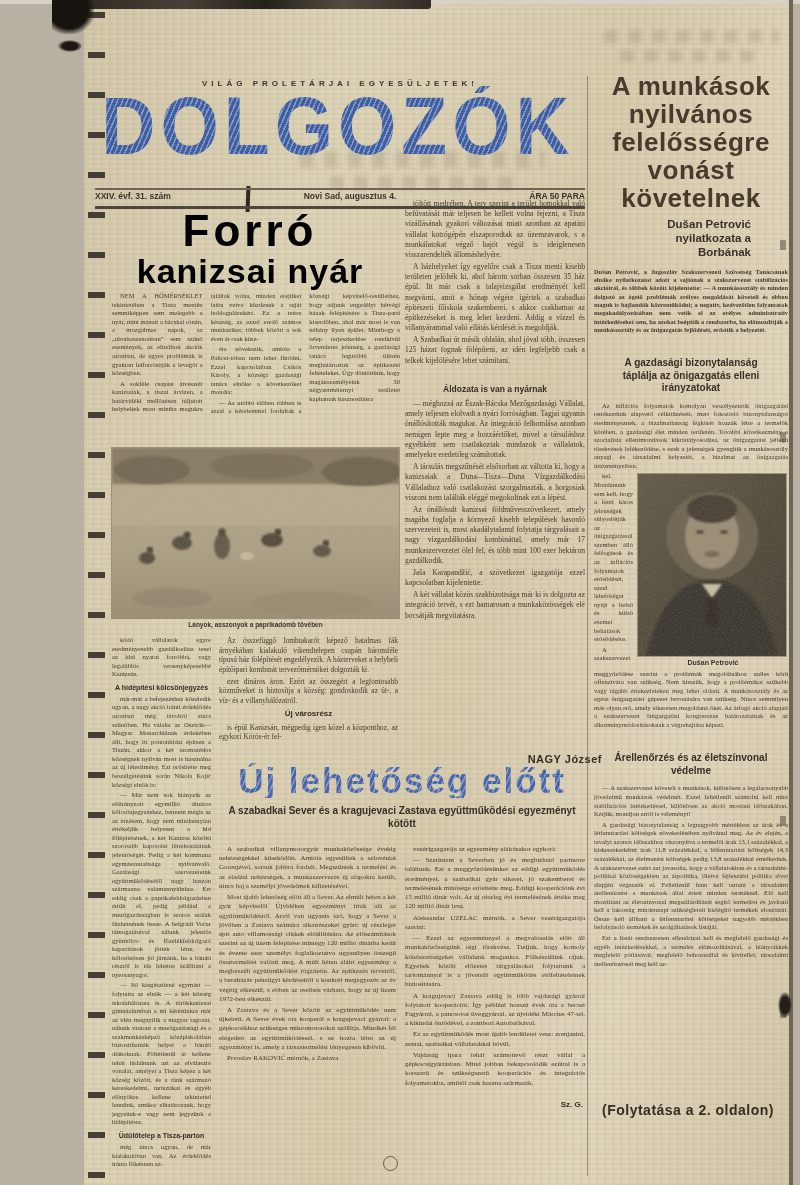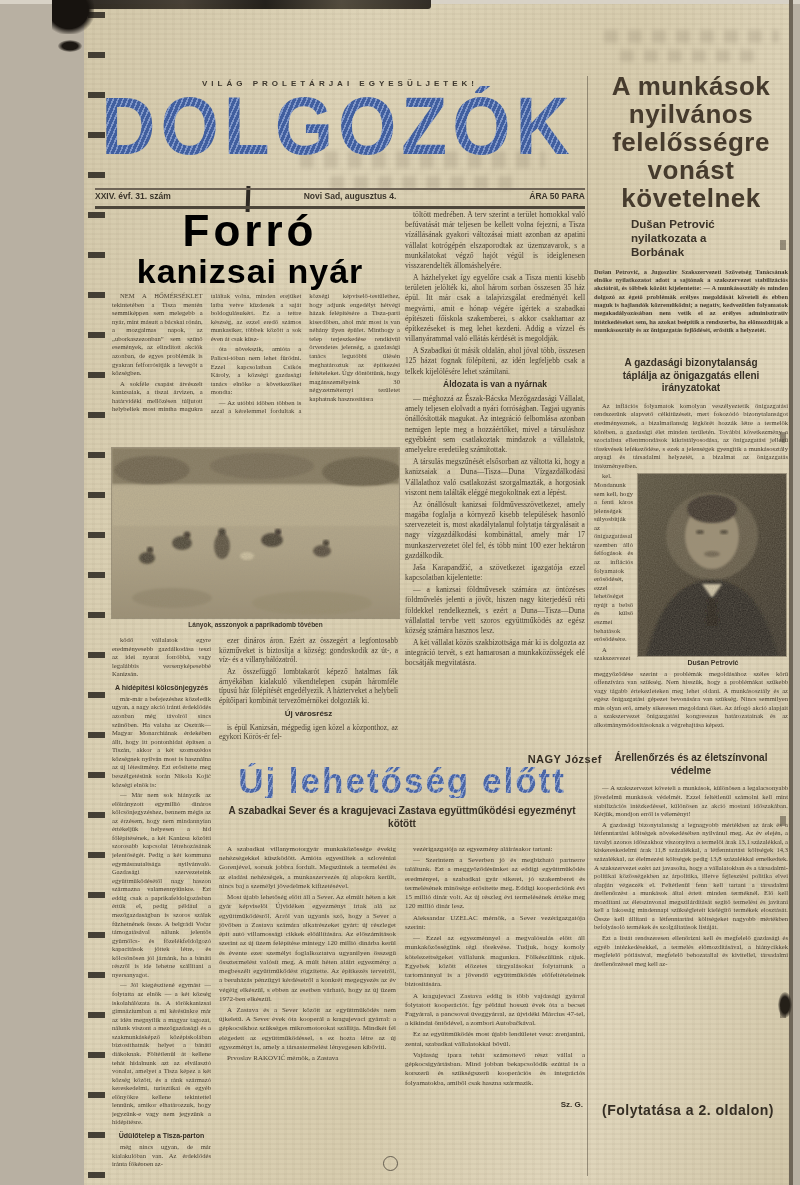--- a/index.html
+++ b/index.html
@@ -63,44 +63,44 @@
     font-size:6.6px;line-height:1.3;column-count:3;column-gap:8px;}
   .field-photo{left:112px;top:448px;width:287px;height:170px;outline:1px solid rgba(70,60,45,.4);}
   .photo-caption{left:112px;top:621px;width:287px;text-align:center;
     font-family:"Liberation Sans",sans-serif;font-weight:bold;font-size:6.5px;color:#3c352a;}
   .narrow-col{left:112px;top:636px;width:99px;height:530px;overflow:hidden;
     font-size:6.6px;line-height:1.3;}
   .narrow-col .subhead{font-size:7px;}
   .mid-col{left:219px;top:636px;width:179px;height:124px;overflow:hidden;
     font-size:7.4px;line-height:1.3;}
   .mid-col .subhead{font-size:8px;}
-  .rwide-col{left:405px;top:210px;width:180px;height:556px;overflow:hidden;
+  .rwide-col{left:405px;top:199px;width:180px;height:556px;overflow:hidden;
     font-size:7.6px;line-height:1.34;}
-  .rwide-col .subhead{font-size:8.5px;margin:2px 0 4px;}
+  .rwide-col .subhead{font-size:8.5px;margin:18px 0 4px;}
   .nagy-byline{left:490px;top:753px;width:112px;font-size:11px;letter-spacing:.5px;}
   
   .uj-headline{left:219px;top:763px;width:366px;text-align:center;
     font-family:"Liberation Sans",sans-serif;font-weight:bold;font-size:35px;line-height:1;
     letter-spacing:2px;
     background:repeating-linear-gradient(115deg,#4a66a6 0 3px,#8298c9 3px 4.5px);
     -webkit-background-clip:text;background-clip:text;color:transparent;}
   .uj-subhead{left:219px;top:805px;width:366px;text-align:center;
     font-family:"Liberation Sans",sans-serif;font-weight:bold;font-size:10px;
     line-height:1.25;color:#373026;}
   .uj-col1{left:219px;top:845px;width:177px;height:318px;overflow:hidden;
     font-size:7px;line-height:1.32;}
   .uj-col2{left:405px;top:845px;width:180px;height:318px;overflow:hidden;
     font-size:7px;line-height:1.32;}
   .szg-byline{left:495px;top:1100px;width:88px;font-size:8px;}
   
   .mcol{left:594px;top:72px;width:194px;height:1026px;overflow:hidden;}
   .mcol-headline{font-family:Liberation Sans, sans-serif;font-weight:bold;font-size:26px;
     line-height:1.08;text-align:center;color:#463b2d;letter-spacing:.5px;}
   .mcol-subhead{font-family:"Liberation Sans",sans-serif;font-weight:bold;font-size:11.5px;
-    line-height:1.2;text-align:left;color:#3a3228;margin:6px auto 8px;width:120px;}
+    line-height:1.2;text-align:right;color:#3a3228;margin:6px auto 8px;width:120px;}
   .mcol-intro{font-size:6.4px;line-height:1.3;font-weight:bold;color:#463d30;
     text-align:justify;}
   .mcol-section-title{font-family:"Liberation Sans",sans-serif;font-weight:bold;font-size:10px;
     line-height:1.25;text-align:center;color:#373026;margin:23px auto 7px;width:160px;}
   .mcol-body{font-size:6.6px;line-height:1.3;}
   .float-photo{float:right;width:150px;margin:2px 0 2px 5px;}
   .petrovic-photo{width:148px;height:182px;outline:1px solid rgba(70,60,45,.4);display:block;}
   .petrovic-caption{text-align:center;font-family:"Liberation Sans",sans-serif;font-weight:bold;
     font-size:7px;color:#3c352a;margin-top:2px;}
   .continuation{left:602px;top:1102px;width:180px;font-family:"Liberation Sans",sans-serif;
@@ -195,55 +195,54 @@
       <p>már-már a befejezéshez közeledik ugyan, a nagy akció iránti érdeklődés azonban még távolról sincs szűnőben. Ha valaha az Osztrák—Magyar Monarchiának érdekében állt, hogy itt pontonhidat építsen a Tiszán, akkor a két szomszédos községnek nyilván most is használna az új létesítmény. Ezt erősítette meg beszélgetésünk során Nikola Kojić községi elnök is:</p>
       <p>— Már nem sok hiányzik az előirányzott egymillió dináros kölcsönjegyzéshez, bennem mégis az az érzésem, hogy nem mindannyian értékeljük helyesen a híd fölépítésének, a két Kanizsa közötti szorosabb kapcsolat létrehozásának jelentőségét. Pedig a két kommuna egymásrautaltsága nyilvánvaló. Gazdasági szervezeteink együttműködésétől nagy haszon származna valamennyiünkre. Ezt eddig csak a paprikafeldolgozásban értük el, pedig például a mezőgazdaságban is szoros szálak fűzhetnének össze. A belgrádi Voćar támogatásával nálunk jelentős gyümölcs- és főzelékfeldolgozó kapacitások jöttek létre, és kölcsönösen jól járnánk, ha a bánáti részről is ide lehetne szállítani a nyersanyagot.</p>
       <p>— Jól kiegészítené egymást — folytatta az elnök — a két község iskolahálózata is. A törökkanizsai gimnáziumban a mi kérésünkre már az idén megnyílik a magyar tagozat, nálunk viszont a mezőgazdasági és a szakmunkásképző középiskolában biztosíthatnák helyet a bánáti diákoknak. Föltétlenül át kellene tehát hidalnunk azt az elválasztó vonalat, amelyet a Tisza képez a két község között, és a ránk származó kereskedelmi, turisztikai és egyéb előnyökre kellene tekintettel lennünk, amikor elhatározzuk, hogy jegyzünk-e vagy nem jegyzünk a hídépítésre.</p>
     </div>
   <h4 class="subhead">Üdülőtelep a Tisza-parton</h4>
   <p>még nincs ugyan, de már kialakulóban van. Az érdeklődés iránta főképpen az-</p>
 </div>
 
 <div class="abs mid-col bt">
   <div>
+      <p>Az összefüggő lombtakarót képező hatalmas fák árnyékában kialakuló vikendtelepen csupán háromféle típusú ház fölépítését engedélyezik. A házterveket a helybeli építőipari kombinát tervezőmérnökei dolgozták ki.</p>
       <p>ezer dináros áron. Ezért az összegért a legfontosabb közműveket is biztosítja a község: gondoskodik az út-, a víz- és a villanyhálózatról.</p>
-      <p>Az összefüggő lombtakarót képező hatalmas fák árnyékában kialakuló vikendtelepen csupán háromféle típusú ház fölépítését engedélyezik. A házterveket a helybeli építőipari kombinát tervezőmérnökei dolgozták ki.</p>
     </div>
   <h4 class="subhead">Új városrész</h4>
   <p>is épül Kanizsán, mégpedig igen közel a központhoz, az egykori Körös-ér fel-</p>
 </div>
 
 <div class="abs rwide-col bt">
   <div>
       <p>töltött medrében. A terv szerint a terület homokkal való befúvatását már teljesen be kellett volna fejezni, a Tisza vízállásának gyakori változásai miatt azonban az apatini vállalat kotrógépén elszaporodtak az üzemzavarok, s a munkálatokat végző hajót végül is ideiglenesen visszarendelték állomáshelyére.</p>
       <p>A házhelyeket így egyelőre csak a Tisza menti kisebb területen jelölték ki, ahol három sorban összesen 35 ház épül. Itt már csak a talajvizsgálat eredményét kell megvárni, amit e hónap végére ígértek a szabadkai építészeti főiskola szakemberei, s akkor csakhamar az építkezéseket is meg lehet kezdeni. Addig a vízzel és villanyárammal való ellátás kérdését is megoldják.</p>
       <p>A Szabadkai út másik oldalán, ahol jóval több, összesen 125 házat fognak fölépíteni, az idén legfeljebb csak a telkek kijelölésére lehet számítani.</p>
     </div>
   <h4 class="subhead">Áldozata is van a nyárnak</h4>
   <div>
       <p>— méghozzá az Észak-Bácska Mezőgazdasági Vállalat, amely teljesen elolvadt a nyári forróságban. Tagjai ugyanis önállósították magukat. Az integráció felbomlása azonban nemigen lepte meg a hozzáértőket, mivel a társuláshoz egyébként sem csatlakoztak mindazok a vállalatok, amelyekre eredetileg számítottak.</p>
       <p>A társulás megszűnését elsősorban az váltotta ki, hogy a kanizsaiak a Duna—Tisza—Duna Vízgazdálkodási Vállalathoz való csatlakozást szorgalmazták, a horgosiak viszont nem találták eléggé megokoltnak ezt a lépést.</p>
       <p>Az önállósult kanizsai földművesszövetkezet, amely magába foglalja a környező kisebb települések hasonló szervezeteit is, most akadálytalanul folytatja tárgyalásait a nagy vízgazdálkodási kombináttal, amely már 17 munkaszervezetet ölel fel, és több mint 100 ezer hektáron gazdálkodik.</p>
       <p>Jaša Karapandžić, a szövetkezet igazgatója ezzel kapcsolatban kijelentette:</p>
-      <p>— a kanizsai földművesek számára az öntözéses földművelés jelenti a jövőt, hiszen nagy kiterjedésű réti földekkel rendelkeznek, s ezért a Duna—Tisza—Duna vállalattal tervbe vett szoros együttműködés az egész község számára hasznos lesz.</p>
       <p>A két vállalat közös szakbizottsága már ki is dolgozta az integráció tervét, s ezt hamarosan a munkaközösségek elé bocsátják megvitatásra.</p>
     </div>
 </div>
 <div class="abs byline nagy-byline">NAGY József</div>
 
 <div class="abs uj-headline">Új lehetőség előtt</div>
 <div class="abs uj-subhead">A szabadkai Sever és a kragujevaci Zastava együttműködési egyezményt kötött</div>
 <div class="abs uj-col1 bt">
     <p>A szabadkai villanymotorgyár munkaközössége évekig nehézségekkel küszködött. Amióta egyesültek a szlovéniai Gorenjével, sorsuk jobbra fordult. Megszűntek a termelési és az eladási nehézségek, a munkaszervezés új alapokra került, nincs baj a személyi jövedelmek kifizetésével.</p>
     <p>Most újabb lehetőség előtt áll a Sever. Az elmúlt héten a két gyár képviselői Újvidéken egyezményt írtak alá az együttműködésről. Arról van ugyanis szó, hogy a Sever a jövőben a Zastava számára alkatrészeket gyárt: új részleget épít autó villamossági cikkek előállítására. Az előszámítások szerint az új üzem felépítése mintegy 120 millió dinárba kerül és évente ezer személyt foglalkoztatva ugyanilyen összegű össztermelést valósít meg. A múlt héten aláírt egyezmény a megbeszélt együttműködést rögzítette. Az építkezés terveiről, a beruházás pénzügyi kérdéseiről a konkrét megegyezés az év végéig elkészül, s ebben az esetben várható, hogy az új üzem 1972-ben elkészül.</p>
     <p>A Zastava és a Sever között az együttműködés nem újkeletű. A Sever évek óta kooperál a kragujevaci gyárral: a gépkocsikhoz szükséges mikromotorokat szállítja. Mindkét fél elégedett az együttműködéssel, s ez hozta létre az új egyezményt is, amely a társastermelést lényegesen kibővíti.</p>
     <p>Prvoslav RAKOVIĆ mérnök, a Zastava</p>
   </div>
 <div class="abs uj-col2 bt">
-    <p>vezérigazgatója az egyezmény aláírásakor tartani:</p>
+    <p>vezérigazgatója az egyezmény aláírásakor egykori:</p>
     <p>— Szerintem a Severben jó és megbízható partnerre találtunk. Ezt a meggyőződésünket az eddigi együttműködés eredményei, a szabadkai gyár sikerei, jó szakemberei és termelésének minősége erősítette meg. Eddigi kooperációnk évi 15 millió dinár volt. Az új részleg évi termelésének értéke meg 120 millió dinár lesz.</p>
     <p>Aleksandar UZELAC mérnök, a Sever vezérigazgatója szerint:</p>
     <p>— Ezzel az egyezménnyel a megvalósulás előtt áll munkaközösségünk régi törekvése. Tudjuk, hogy komoly kötelezettségeket vállalunk magunkra. Fölkészülünk rájuk. Egyebek között előzetes tárgyalásokat folytattunk a tartománnyal is a jövendő együttműködés előfeltételeinek biztosítására.</p>
     <p>A kragujevaci Zastava eddig is több vajdasági gyárral folytatott kooperációt. Így például hosszú évek óta a becsei Fagyárral, a pancsovai üveggyárral, az újvidéki Március 47-tel, a kikindai öntödével, a zombori Autobačkával.</p>
     <p>Ez az együttműködés most újabb lendületet vesz: zrenjanini, zentai, szabadkai vállalatokkal bővül.</p>
     <p>Vajdaság ipara tehát számottevő részt vállal a gépkocsigyártásban. Mind jobban bekapcsolódik ezúttal is a korszerű és szükségszerű kooperációs és integrációs folyamatokba, amiből csak haszna származik.</p>
   </div>
 <div class="abs byline szg-byline">Sz. G.</div>
 
 <div class="abs mcol">

